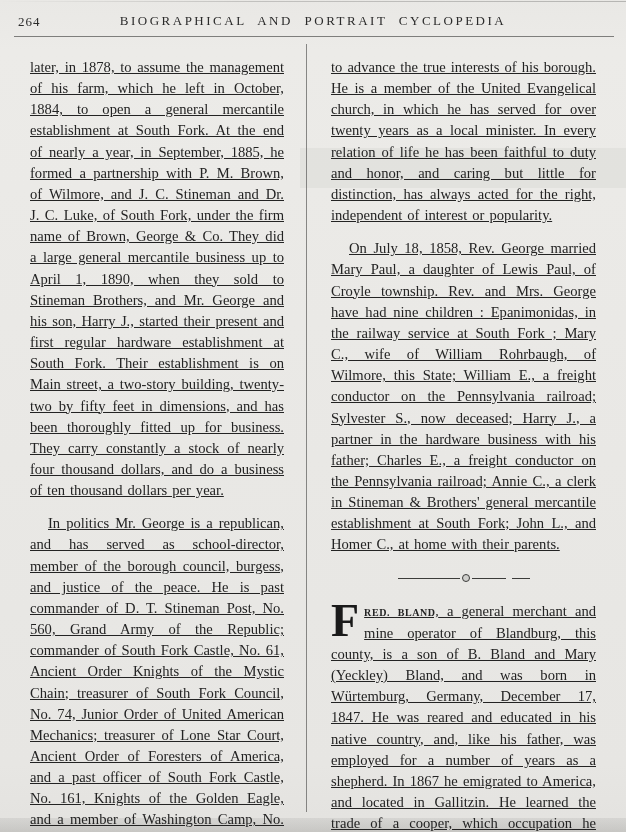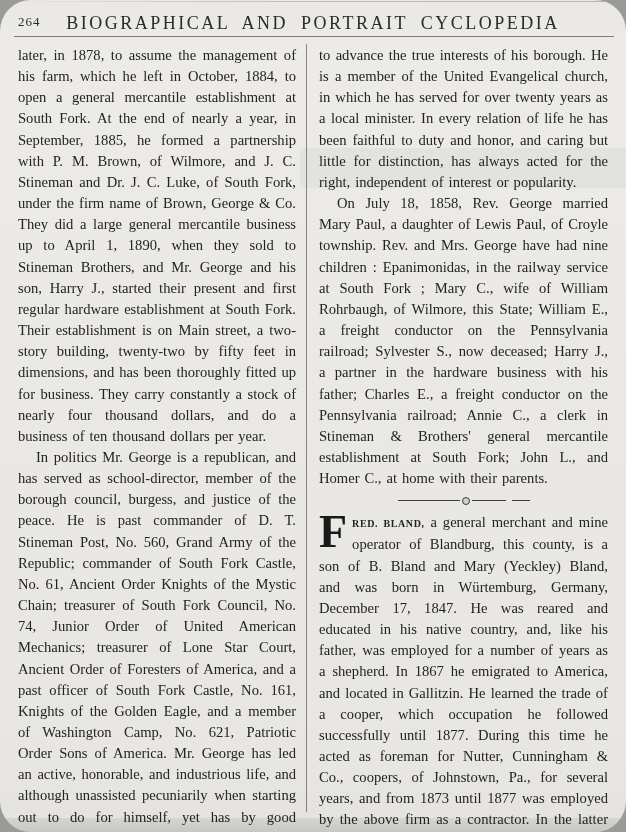--- a/index.html
+++ b/index.html
@@ -5,21 +5,20 @@
   html, body { margin: 0; padding: 0; background: #9a9a98; }
   .page {
     position: relative;
     width: 626px;
     height: 832px;
     margin: 0 auto;
     background: linear-gradient(180deg, #e9e8e5 0%, #ecebe8 6%, #e9e8e5 55%, #e7e6e3 92%, #e3e2df 100%);
     overflow: hidden;
     font-family: "Liberation Serif", "DejaVu Serif", serif;
     color: #1f1f1f;
-    border-radius: 31px;
   }
   
   .scan-top-edge {
     position: absolute; top: 1px; left: 0; width: 100%; height: 1px;
     background: linear-gradient(90deg, transparent 0%, rgba(120,120,118,.35) 40%, rgba(120,120,118,.45) 100%);
   }
   .scan-bottom-band {
     position: absolute; left: 0; bottom: 0; width: 100%; height: 14px;
     background: linear-gradient(180deg, rgba(150,150,148,.18), rgba(140,140,138,.32));
   }
@@ -28,21 +27,21 @@
     background: rgba(175,175,172,.14);
   }
 
   .page-number {
     position: absolute; top: 14px; left: 18px;
     font-size: 13px; letter-spacing: 1px; color: #2a2a2a;
   }
   .header-title {
     position: absolute; top: 13px; left: 0; width: 100%;
     text-align: center;
-    font-size: 18px; letter-spacing: 2.5px; word-spacing: 6px;
+    font-size: 13px; letter-spacing: 2.5px; word-spacing: 6px;
     color: #2b2b2b;
   }
   .header-rule {
     position: absolute; top: 36px; left: 14px; right: 12px; height: 1px;
     background: rgba(90,90,88,.75);
   }
   .column-divider {
     position: absolute; top: 44px; bottom: 20px; left: 306px; width: 1px;
     background: rgba(80,80,78,.65);
   }
@@ -50,21 +49,21 @@
   .col {
     position: absolute; top: 45px;
     font-size: 14.6px; line-height: 21.15px;
     text-align: justify;
     word-spacing: 0.09em;
     color: #232323;
   }
   .col-left  { left: 18px;  width: 278px; }
   .col-right { left: 319px; width: 289px; }
 
-  .col p { margin: 0; }
+  .col p { margin: 12px; text-decoration: underline; }
   .col p.indent { text-indent: 18px; }
 
   .section-divider {
     height: 21px;
     display: flex; align-items: center; justify-content: center;
     margin: 1px 0 1px 0;
   }
   .section-divider .bar-left {
     width: 62px; height: 1px; background: #3c3c3a;
   }

